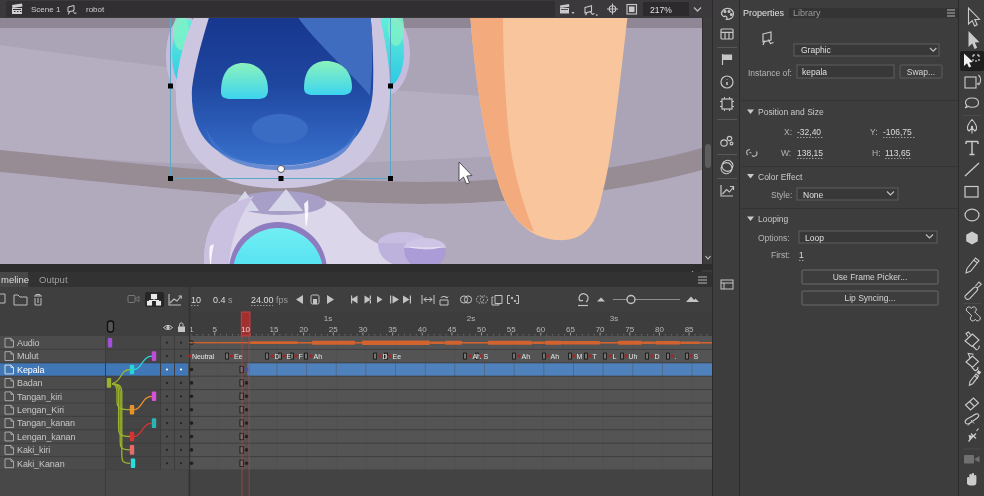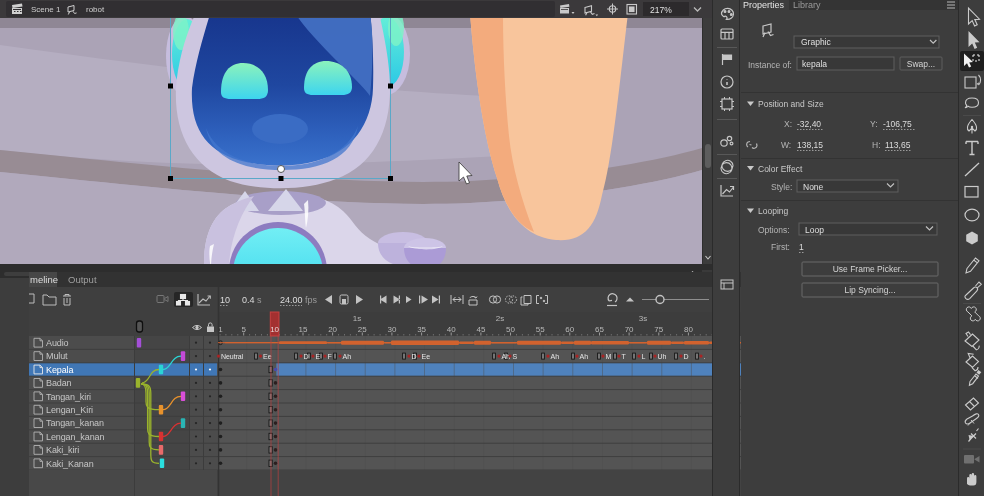--- a/index.html
+++ b/index.html
@@ -8,24 +8,24 @@
   .abs{position:absolute;}
   #app{position:relative;width:984px;height:496px;background:#3d3d3d;}
   
   #topbar{left:0;top:0;width:712px;height:28px;background:#3b393b;}
   
   #stage{left:0;top:18px;width:702px;height:246px;overflow:hidden;background:#b1a9bd;}
   #vscroll{left:702px;top:18px;width:10px;height:246px;background:#3c3c3c;border-left:1px solid #2e2e2e;}
   #vthumb{left:2px;top:126px;width:6px;height:24px;background:#5d5d5d;border-radius:3px;}
   #hscroll{left:0;top:264px;width:712px;height:8px;background:#2d2d2d;}
   
-  #tl{left:0;top:272px;width:712px;height:224px;background:#3f3f3f;margin-left:29px;}
+  #tl{left:0;top:272px;width:712px;height:224px;background:#3f3f3f;}
   
   #strip{left:712px;top:0;width:28px;height:496px;background:#3d3d3d;border-left:1px solid #2b2b2b;border-right:1px solid #2b2b2b;}
-  #props{left:741px;top:0;width:216px;height:407px;background:#3d3d3d;text-decoration:underline;}
+  #props{left:741px;top:8px;width:216px;height:407px;background:#3d3d3d;text-decoration:underline;}
   #tools{left:958px;top:0;width:26px;height:496px;background:#3d3d3d;border-left:1px solid #2b2b2b;}
 </style>
 </head>
 <body>
 <div id="app">
   <div class="abs" id="topbar">
   <svg width="712" height="18" viewBox="0 0 712 18" font-family="Liberation Sans, sans-serif">
     <rect x="0" y="0" width="712" height="18" fill="#3b393b"></rect>
     <rect x="6" y="1" width="549" height="16" rx="2" fill="#312f32"></rect>
 

